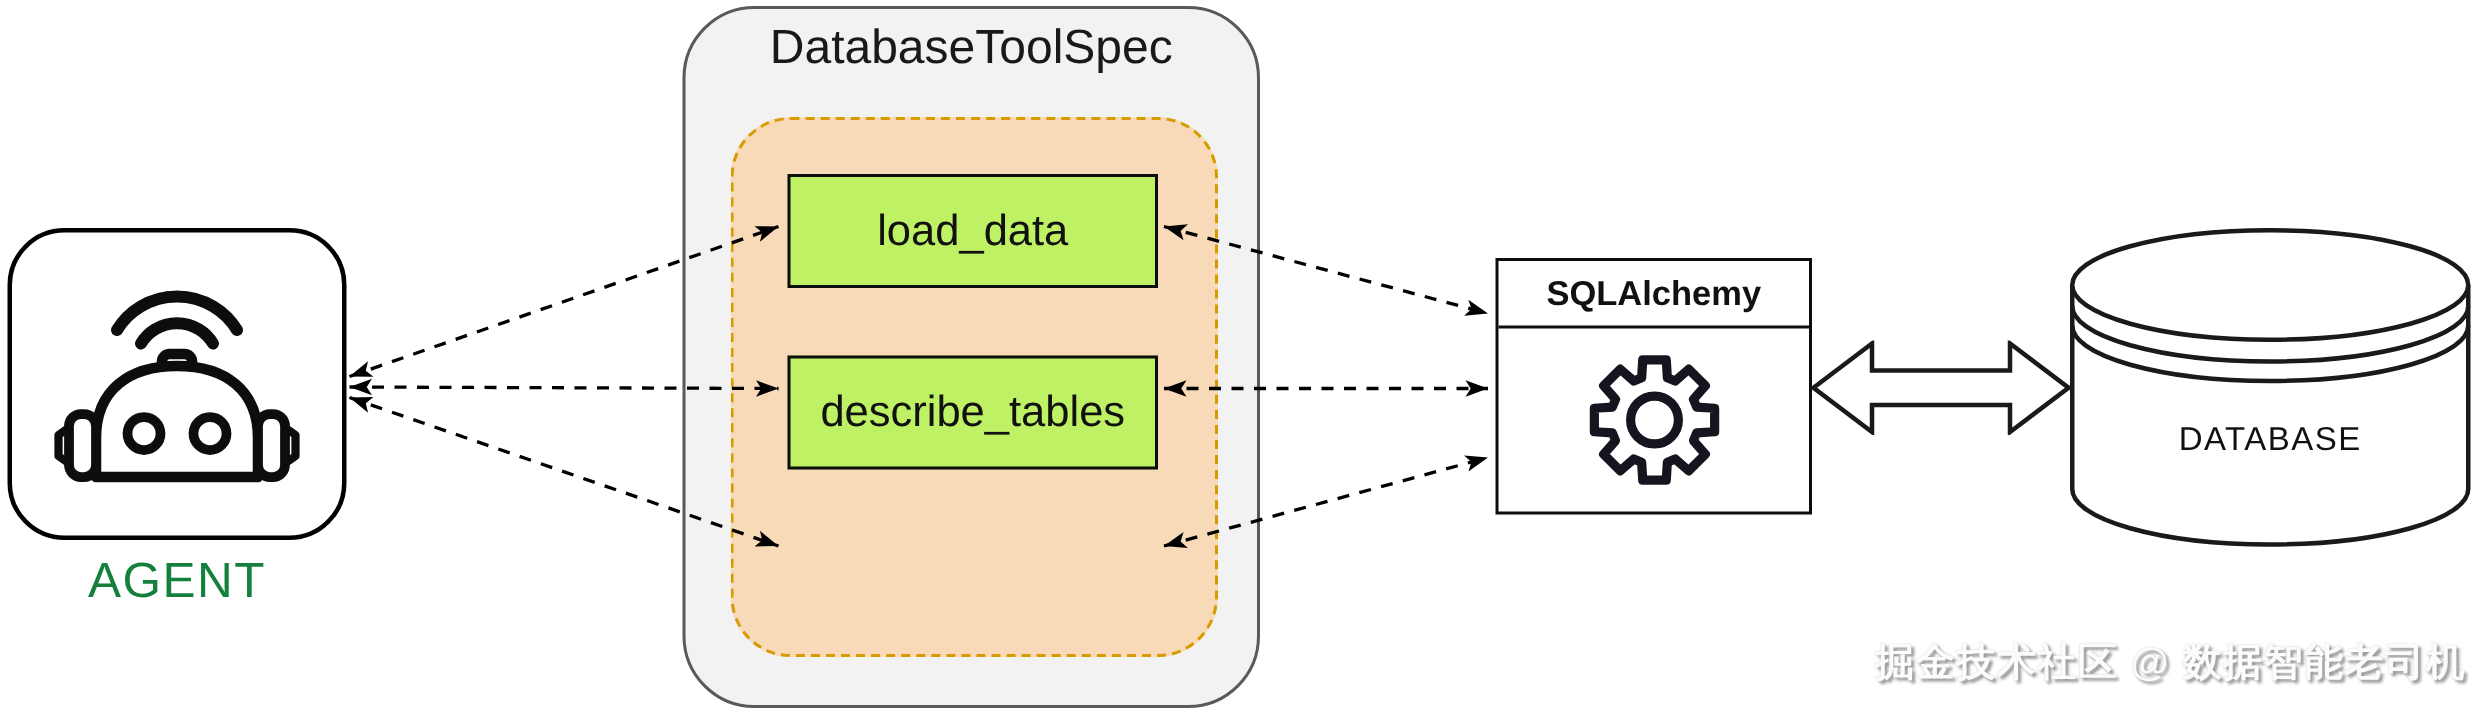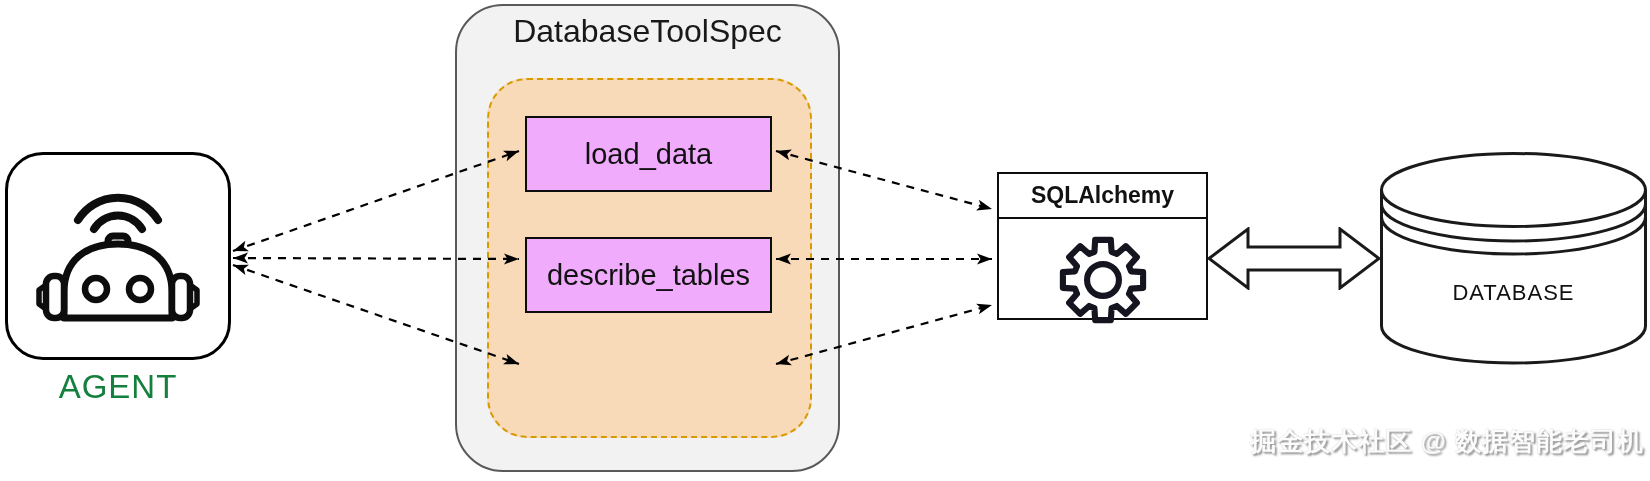--- a/index.html
+++ b/index.html
@@ -27,28 +27,28 @@
     position:absolute; left:455px; top:13px; width:385px; text-align:center;
     font-size:32px; color:#191919;
   }
   .tools-group {
     position:absolute; left:487px; top:78px; width:325px; height:360px;
     background:#f8d9b8; border:2.5px dashed #d79b00; border-radius:40px;
     box-sizing:border-box;
   }
   .tool-box {
     position:absolute; left:525px; width:247px; height:76px;
-    background:#f0abfc; border:2.5px solid #0d0d0d; box-sizing:border-box;
+    background:#bef264; border:2.5px solid #0d0d0d; box-sizing:border-box;
     display:flex; align-items:center; justify-content:center;
     font-size:29px; color:#111;
   }
   .tool-0 { top:116px; } .tool-1 { top:221px;margin-top:16px; } .tool-2 { top:327px; }
   
   .sqlalchemy {
-    position:absolute; left:997px; top:172px; width:211px; height:148px;
+    position:absolute; left:997px; top:172px; width:211px; height:171px;
     background:#fff; border:2.5px solid #0d0d0d; box-sizing:border-box;
   }
   .sqlalchemy-title {
     height:45px; border-bottom:2.5px solid #0d0d0d; box-sizing:border-box;
     display:flex; align-items:center; justify-content:center;
     font-weight:bold; font-size:23px; color:#111;
   }
   .sqlalchemy-body { height:121px; display:flex; align-items:center; justify-content:center; }
   
   .dbl-arrow { position:absolute; left:1207px; top:227px; }

